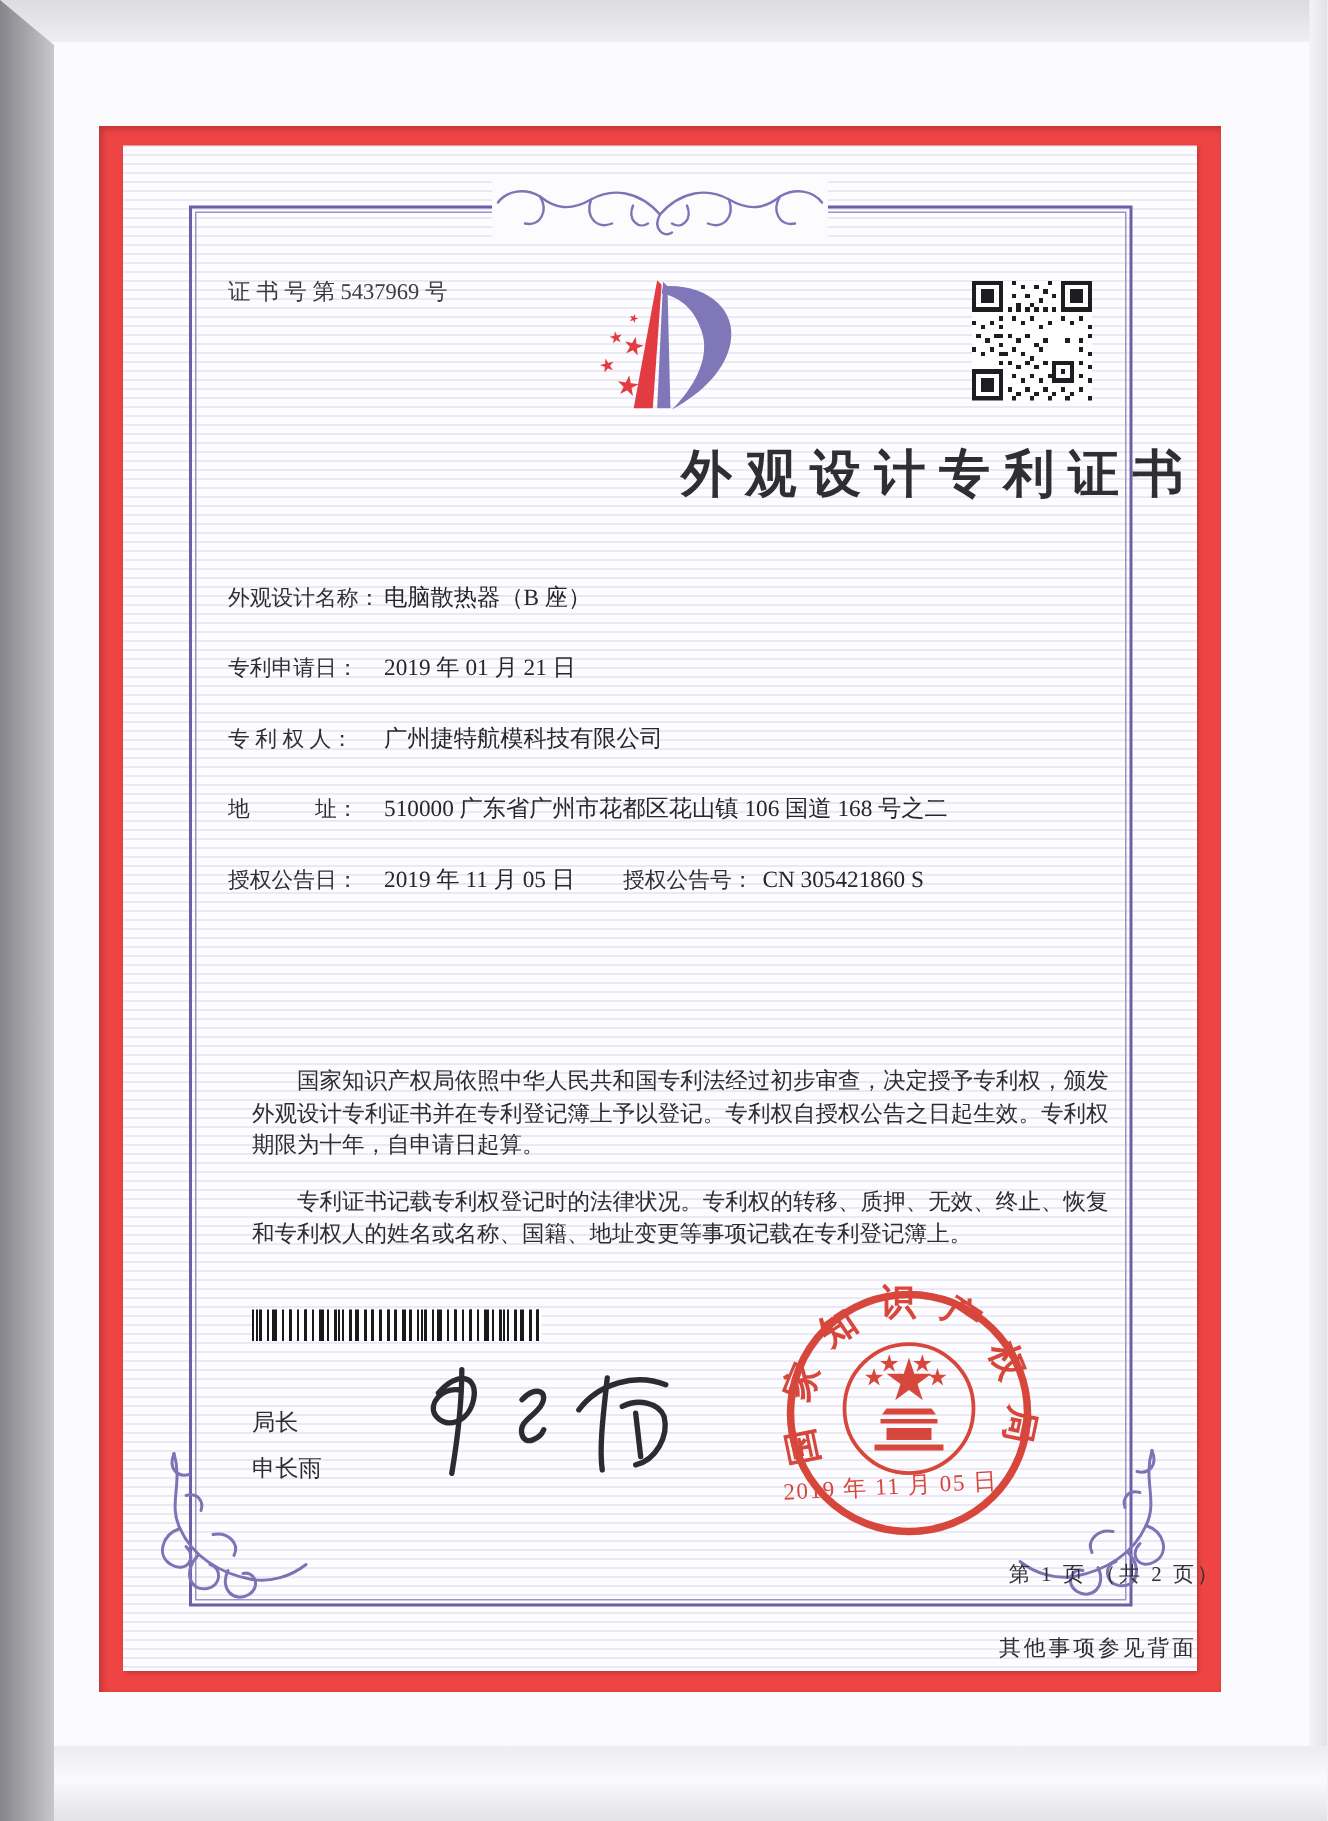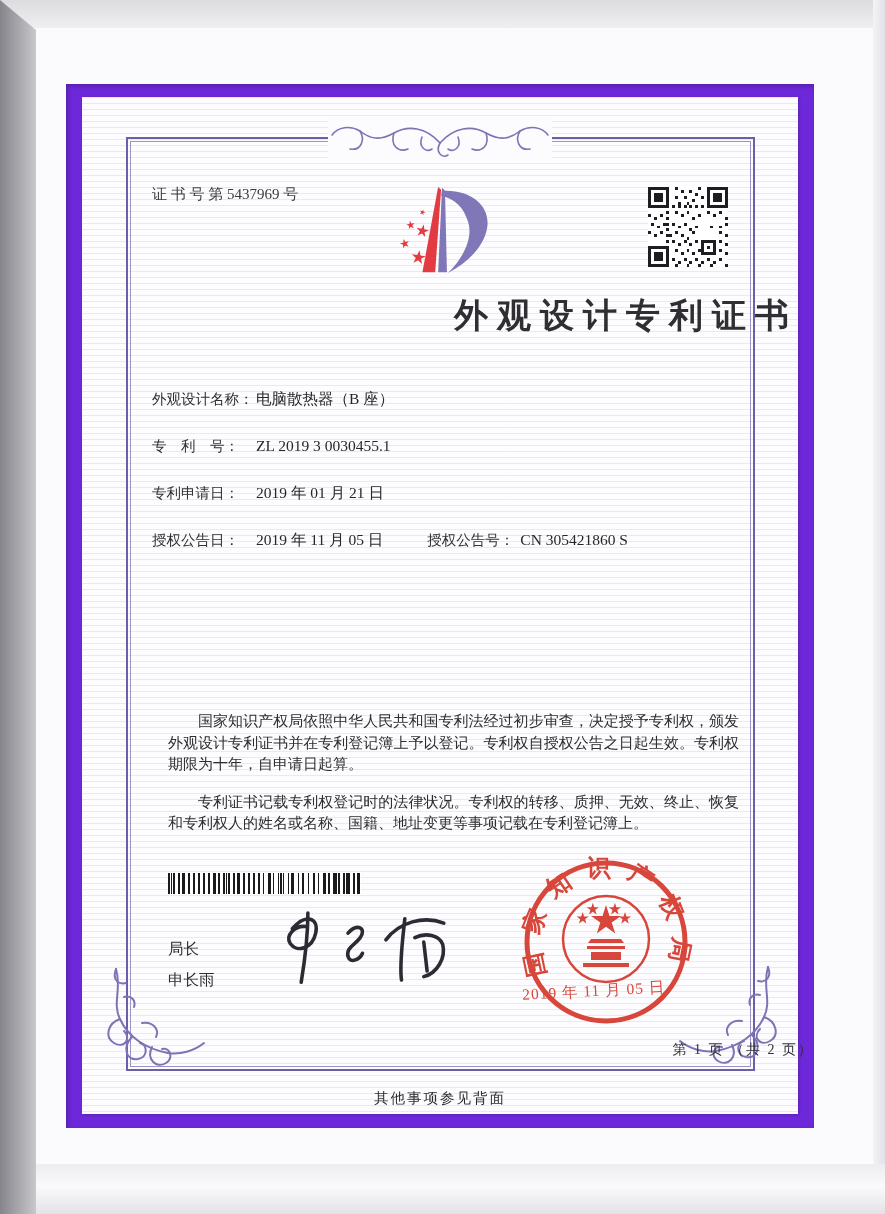--- a/index.html
+++ b/index.html
@@ -13,21 +13,21 @@
   .frame-left{position:absolute;left:0;top:0;bottom:0;width:36px;
     background:linear-gradient(90deg,#85858b,#a9a9ae 55%,#c8c8cc);
     clip-path:polygon(0 0,100% 30px,100% 100%,0 100%);}
   .frame-right{position:absolute;top:0;right:0;bottom:0;width:12px;
     background:linear-gradient(270deg,#e2e2e6,#f4f4f6);}
   .frame-bottom{position:absolute;left:36px;right:0;bottom:0;height:50px;
     background:linear-gradient(180deg,#ededf0,#fafafc 45%,#e3e3e7);}
 
   
   .opening{position:absolute;left:66px;top:84px;width:748px;height:1044px;
-    background:#6d28d9;box-shadow:inset 2px 2px 5px rgba(0,0,0,.22);}
+    background:#ef4444;box-shadow:inset 2px 2px 5px rgba(0,0,0,.22);}
   .paper{position:absolute;left:16px;top:13px;width:716px;height:1017px;
     background-color:#fdfdff;
     background-image:repeating-linear-gradient(180deg,rgba(125,115,185,.15) 0 1px,transparent 1px 6px);
     box-shadow:1px 1px 3px rgba(0,0,0,.18);}
 
   
   .border-outer{position:absolute;left:44px;top:40px;right:43px;bottom:43px;
     border:2.5px solid #6a60a8;z-index:1;}
   .border-inner{position:absolute;inset:2px;border:1px solid #9c93c9;}
   .ornament-top{position:absolute;top:21px;left:50%;transform:translateX(-50%);
@@ -41,21 +41,21 @@
   .logo{position:absolute;left:300px;top:84px;width:124px;height:98px;z-index:3;}
   .qr{position:absolute;left:566px;top:90px;width:80px;height:80px;z-index:3;}
   .title{position:absolute;top:196px;left:0;width:100%;text-align:right;
     font-size:34px;font-weight:600;letter-spacing:9px;padding-left:9px;
     box-sizing:border-box;color:#2e2e33;z-index:3;}
 
   .fields{position:absolute;left:70px;top:293px;width:610px;z-index:3;}
   .frow{margin-bottom:29px;line-height:18px;white-space:nowrap;}
   .flabel{display:inline-block;width:104px;font-size:14.5px;color:#2f2f35;vertical-align:baseline;}
   .fvalue{font-size:15.5px;color:#26262c;font-family:Liberation Serif, serif;}
-  .flabel.second{width:auto;margin-left:44px;margin-right:6px;}
+  .flabel.second{width:auto;margin-left:32px;margin-right:6px;}
 
   .paragraphs{position:absolute;left:70px;top:598px;width:603px;z-index:3;
     font-size:15px;line-height:21.6px;color:#2c2c31;text-align:justify;}
   .paragraphs p{margin:16px;text-indent:2em;}
 
   .barcode{position:absolute;left:86px;top:776px;width:193px;height:21px;z-index:3;
     background-color:#fff;
     background-image:
       repeating-linear-gradient(90deg,#1a1a1a 0 1.5px,transparent 1.5px 5px),
       repeating-linear-gradient(90deg,transparent 0 2.5px,#1a1a1a 2.5px 4px,transparent 4px 11px);}
@@ -64,21 +64,21 @@
     color:#2c2c31;line-height:31px;}
   .officials span{display:block;}
   .signature{position:absolute;left:188px;top:808px;width:195px;height:92px;z-index:3;}
 
   .seal{position:absolute;left:428px;top:758px;width:192px;height:177px;z-index:4;
     opacity:.92;}
   .seal text{font-family:"Liberation Serif","DejaVu Serif",serif;}
 
   .page-info{position:absolute;top:944px;left:0;width:100%;text-align:right;
     font-size:14px;letter-spacing:2px;color:#2f2f35;z-index:3;margin-left:16px;}
-  .back-note{position:absolute;top:992px;left:0;width:100%;text-align:center;
+  .back-note{position:absolute;top:992px;left:0;width:100%;text-align:right;
     font-size:14.5px;letter-spacing:2px;color:#2c2c31;z-index:3;}
 </style>
 </head>
 <body>
 
 <div id="stage">
   <div class="frame-top"></div>
   <div class="frame-right"></div>
   <div class="frame-bottom"></div>
   <div class="frame-left"></div>
@@ -175,24 +175,27 @@
         </g>
       </svg>
 
       <div class="title">外观设计专利证书</div>
 
       <div class="fields">
         <div class="frow">
           <span class="flabel">外观设计名称：</span><span class="fvalue">电脑散热器（B 座）</span>
         </div>
         <div class="frow">
-          <span class="flabel">专　利　号：</span><span class="fvalue">ZL 2019 3 0030455.1</span>
-        </div>
-        <div class="frow">
           <span class="flabel">专利申请日：</span><span class="fvalue">2019 年 01 月 21 日</span>
+        </div>
+        <div class="frow">
+          <span class="flabel">专 利 权 人：</span><span class="fvalue">广州捷特航模科技有限公司</span>
+        </div>
+        <div class="frow">
+          <span class="flabel">地　　　址：</span><span class="fvalue">510000 广东省广州市花都区花山镇 106 国道 168 号之二</span>
         </div>
         <div class="frow">
           <span class="flabel">授权公告日：</span><span class="fvalue">2019 年 11 月 05 日</span><span class="flabel second">授权公告号：</span><span class="fvalue">CN 305421860 S</span>
         </div>
       </div>
 
       <div class="paragraphs">
         <p>国家知识产权局依照中华人民共和国专利法经过初步审查，决定授予专利权，颁发外观设计专利证书并在专利登记簿上予以登记。专利权自授权公告之日起生效。专利权期限为十年，自申请日起算。</p>
         <p>专利证书记载专利权登记时的法律状况。专利权的转移、质押、无效、终止、恢复和专利权人的姓名或名称、国籍、地址变更等事项记载在专利登记簿上。</p>
       </div>

